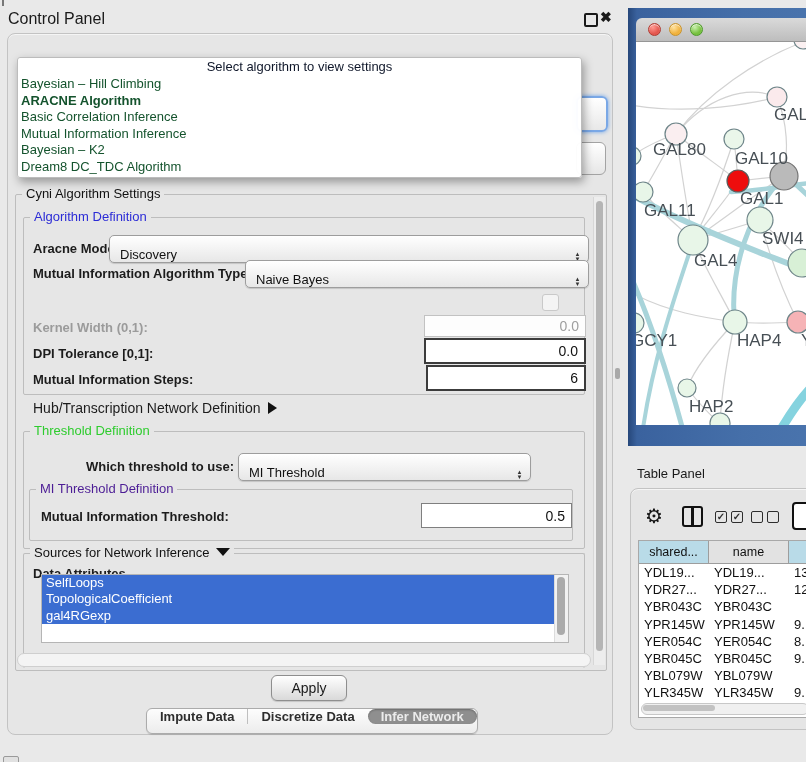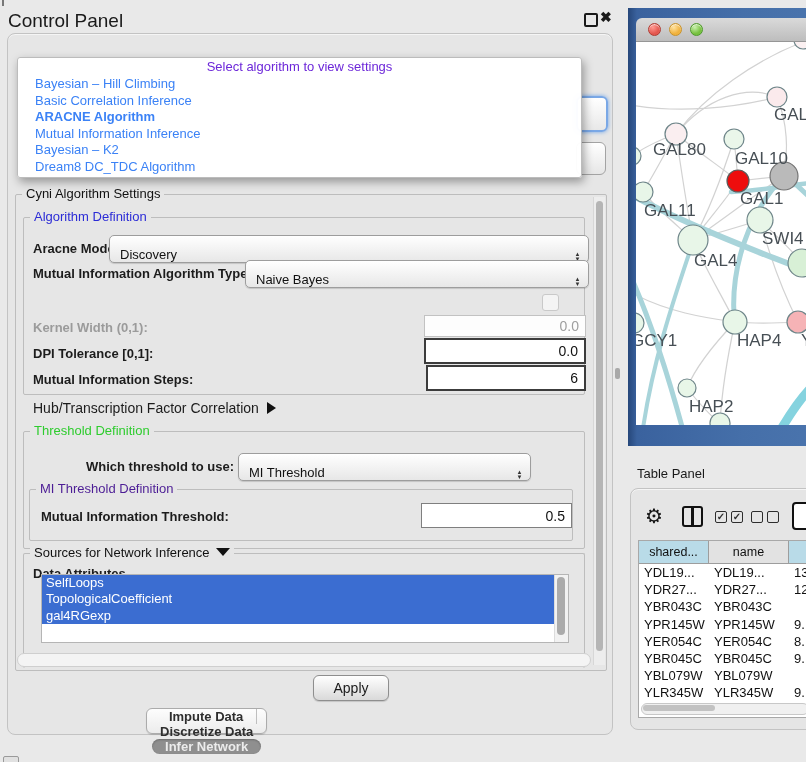--- a/index.html
+++ b/index.html
@@ -1,26 +1,26 @@
 <!DOCTYPE html>
 <html><head>
 <meta charset="utf-8">
 <style>
   html,body{margin:0;padding:0;}
   body{width:806px;height:762px;position:relative;overflow:hidden;background:#e9e9e9;
        font-family:"Liberation Sans",sans-serif;color:#111;}
   .abs{position:absolute;}
   
-  .cp-title{left:8px;top:10px;font-size:19px;color:#1a1a1a;}
+  .cp-title{left:8px;top:10px;font-size:16px;color:#1a1a1a;}
   .float-btn{left:584px;top:13px;width:10px;height:10px;border:2px solid #1a1a1a;border-radius:2px;}
   .close-btn{left:600px;top:9px;font-size:14px;font-weight:bold;color:#1a1a1a;}
   .corner-tick{left:2px;top:0;width:2px;height:6px;background:#777;}
   
-  .tabgroup{display:flex;align-items:center;height:24px;background:linear-gradient(#fdfdfd,#ececec);
-            border:1px solid #ababab;border-radius:6px;box-shadow:0 1px 1px rgba(0,0,0,.12);flex-direction:column;}
+  .tabgroup{display:flex;align-items:flex-start;height:24px;background:linear-gradient(#fdfdfd,#ececec);
+            border:1px solid #ababab;border-radius:6px;box-shadow:0 1px 1px rgba(0,0,0,.12);}
   .tabseg{display:flex;align-items:center;gap:5px;padding:0 13px;font-size:13px;font-weight:700;color:#2e2e2e;
           border-right:1px solid #bfbfbf;white-space:nowrap;}
   .tabseg:last-child{border-right:none;}
   .tabseg.sel{background:#8f8f8f;color:#ececec;border-radius:9px;border-right:none;
               box-shadow:inset 0 1px 2px rgba(0,0,0,.25);}
   .tabseg.presel{border-right:none;}
   
   .cp-box{left:7px;top:33px;width:604px;height:700px;background:#e6e6e6;border:1px solid #c3c3c3;
           border-radius:8px;box-shadow:inset 0 1px 0 #f5f5f5;}
   
@@ -49,26 +49,26 @@
   .hsb{position:absolute;background:#f4f4f4;border:1px solid #cfcfcf;border-radius:7px;}
   
   .attr-list{position:absolute;background:#fff;border:1px solid #b5b5b5;display:flex;}
   .attr-items{flex:1;overflow:hidden;}
   .attr-item{height:16.4px;line-height:16.4px;background:#3b6dd1;color:#fff;font-size:13px;padding-left:4px;}
   .attr-sb{width:13px;background:#f2f2f2;border-left:1px solid #dcdcdc;position:relative;}
   .attr-sb .thumb{position:absolute;top:2px;left:2px;width:8px;height:58px;background:#ababab;border-radius:4px;}
   
   .btn{position:absolute;display:flex;align-items:center;justify-content:center;font-size:14px;color:#1a1a1a;
        background:linear-gradient(#ffffff,#d9d9d9);border:1px solid #8e8e8e;border-radius:6px;
-       box-shadow:0 1px 1px rgba(0,0,0,.15);margin-left:42px;}
+       box-shadow:0 1px 1px rgba(0,0,0,.15);}
   
   .popup{left:17px;top:57px;width:563px;height:119px;background:rgba(255,255,255,.97);border:1px solid #bcbcbc;
          border-radius:3px;box-shadow:2px 4px 10px rgba(0,0,0,.35);z-index:60;}
-  .pop-head{height:18px;line-height:18px;text-align:center;color:#6d28d9;font-size:13px;}
-  .pop-item{height:16.6px;line-height:16.6px;font-size:13px;color:#3b82f6;padding-left:17px;white-space:nowrap;}
+  .pop-head{height:18px;line-height:18px;text-align:center;color:#0f172a;font-size:13px;}
+  .pop-item{height:16.6px;line-height:16.6px;font-size:13px;color:#14532d;padding-left:3px;white-space:nowrap;}
   .pop-item.sel{font-weight:700;}
   .frag{position:absolute;z-index:10;}
   
   .desktop{left:628px;top:8px;width:190px;height:438px;
            background:linear-gradient(90deg,#26477a 0px,#3a629e 9px,#456fa9 60%,#4a74ad 100%);}
   .net-titlebar{left:636px;top:18px;width:180px;height:24px;border-top-left-radius:6px;
                 background:linear-gradient(#dadada,#bdbdbd);border-bottom:1px solid #969696;
                 display:flex;align-items:center;gap:8px;padding-left:12px;box-sizing:border-box;}
   .light{width:13px;height:13px;border-radius:50%;box-shadow:inset 0 1px 1px rgba(255,255,255,.7);}
   .light.red{background:radial-gradient(circle at 35% 30%,#ff9a92,#e4574f 60%);border:1px solid #b03a30;box-sizing:border-box;}
@@ -168,21 +168,21 @@
   </div>
   <div class="cbox" style="left:534px;top:260px;"></div>
   <div class="lbl dis" style="left:25px;top:286px;">Kernel Width (0,1):</div>
   <div class="tfield dis" style="left:416px;top:281px;width:154px;height:20px;">0.0</div>
   <div class="lbl" style="left:25px;top:312px;">DPI Tolerance [0,1]:</div>
   <div class="tfield" style="left:416px;top:304px;width:152px;height:22px;">0.0</div>
   <div class="lbl" style="left:25px;top:338px;">Mutual Information Steps:</div>
   <div class="tfield" style="left:418px;top:331px;width:150px;height:22px;">6</div>
 
   <div class="lbl" style="left:25px;top:366px;font-weight:400;font-size:14px;">
-    <span>Hub/Transcription Factor Correlation</span><span class="tri-right"></span>
+    <span>Hub/Transcription Network Definition</span><span class="tri-right"></span>
   </div>
 
   <div class="group" style="left:15px;top:397px;width:560px;height:116px;">
     <div class="legend" style="color:#2ecc2e;">Threshold Definition</div>
   </div>
   <div class="lbl" style="left:78px;top:425px;">Which threshold to use:</div>
   <div class="combo" style="left:230px;top:419px;width:291px;height:26px;">
     <span class="val">MI Threshold</span>
     <span class="stepper">▲<br>▼</span>
   </div>
@@ -222,22 +222,22 @@
     <div class="tabseg sel">
         <span>Infer Network</span>
       </div>
   </div>
 </div>
 
 <div class="abs popup">
   <div class="pop-head">Select algorithm to view settings</div>
   <div>
       <div class="pop-item">Bayesian – Hill Climbing</div>
+      <div class="pop-item sel">ARACNE Algorithm</div>
       <div class="pop-item">Basic Correlation Inference</div>
-      <div class="pop-item sel">ARACNE Algorithm</div>
       <div class="pop-item">Mutual Information Inference</div>
       <div class="pop-item">Bayesian – K2</div>
       <div class="pop-item">Dream8 DC_TDC Algorithm</div>
     </div>
 </div>
 
 <div class="abs splitter-dot"></div>
 
 <div class="abs desktop"></div>
 <div class="abs net-titlebar">

